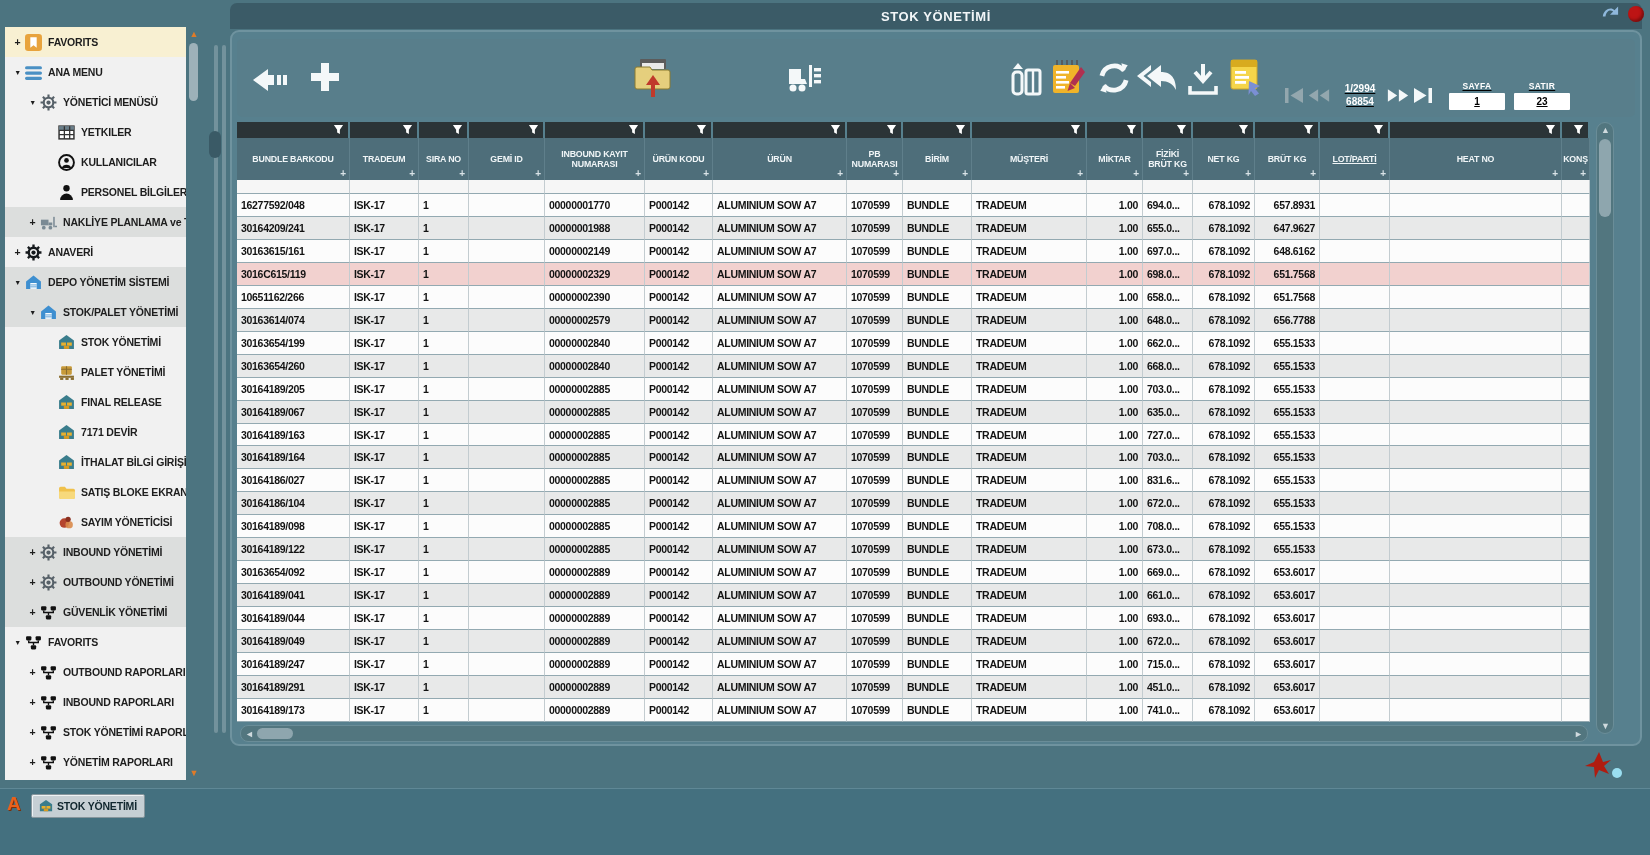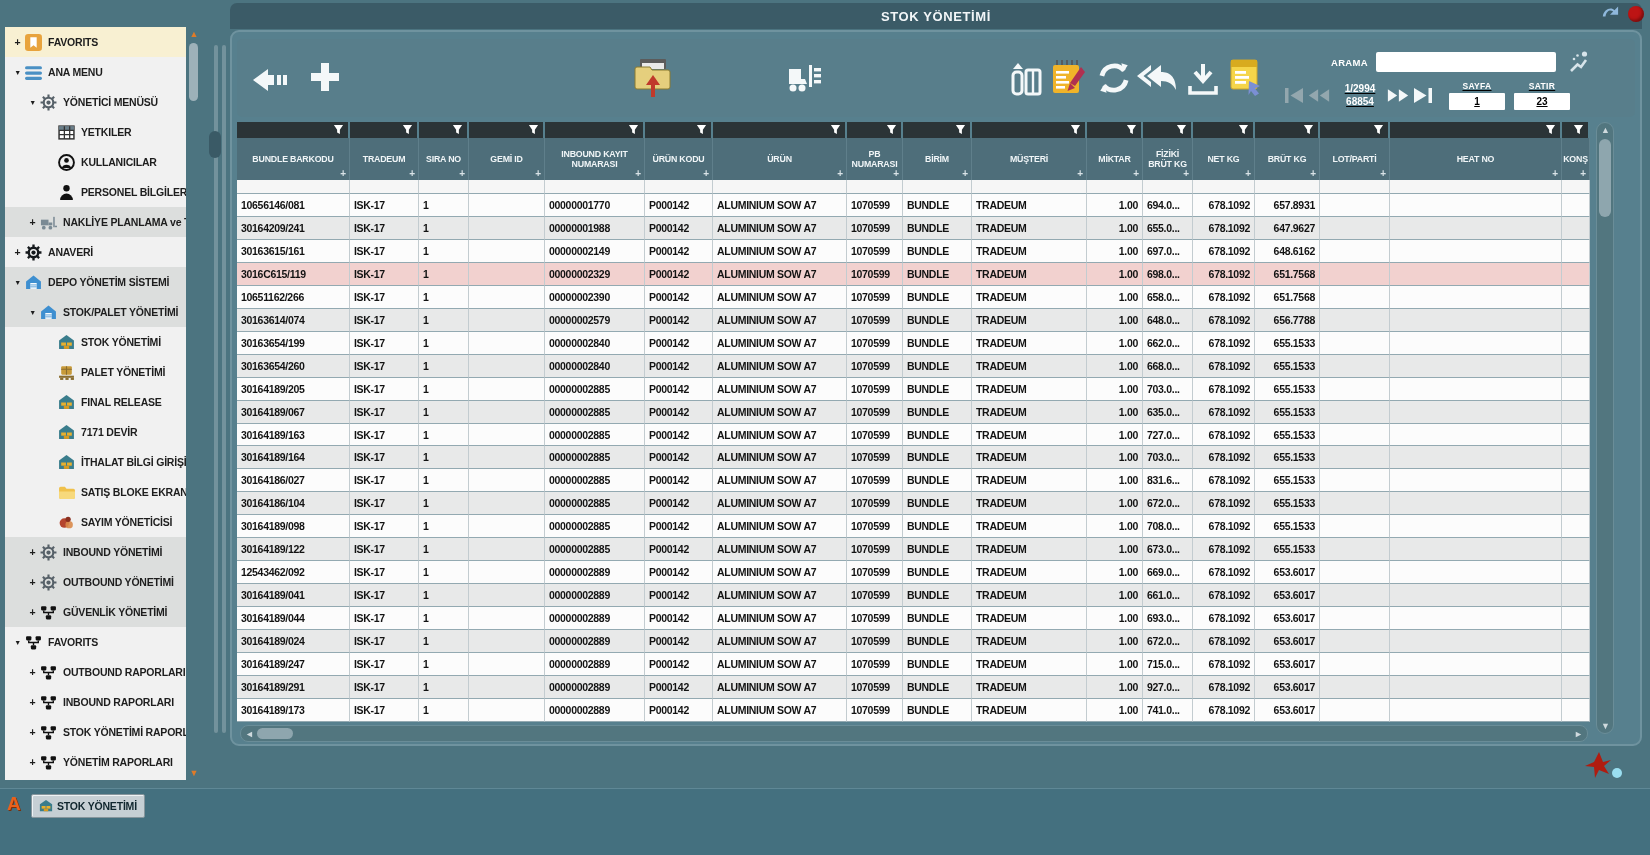--- a/index.html
+++ b/index.html
@@ -520,32 +520,20 @@
             <rect x="6" y="3" width="26" height="29" rx="2" fill="#f5d54a" stroke="#caa52c"></rect>
             <rect x="6" y="3" width="26" height="7" fill="#d8ab1f"></rect>
             <rect x="10" y="14" width="11" height="2.8" fill="#fff"></rect>
             <rect x="10" y="19" width="14" height="2.8" fill="#fff"></rect>
             <rect x="10" y="24" width="11" height="2.8" fill="#fff"></rect>
             <path d="M24 24 l11 5 -5 2.5 4 5 -4 2.5 -4 -5 -2.5 4 Z" fill="#7b8fd4"></path>
           </svg>
       </span>
 
       <div class="search-area">
-        <div class="srow1">
-          <span class="arama-lbl">ARAMA</span>
-          <input class="arama-input" type="text" value="" style="">
-          <span class="run-ic">
-            <svg width="24" height="24" viewBox="0 0 24 24">
-                <circle cx="16.5" cy="4" r="2.6" fill="#d7e4ea"></circle>
-                <path d="M3 21 l6.5 -6.5 3.5 2.5 5 -7" stroke="#d7e4ea" stroke-width="2.6" fill="none"></path>
-                <circle cx="6" cy="9" r="1.3" fill="#d7e4ea"></circle>
-                <circle cx="9.5" cy="5.5" r="1.3" fill="#d7e4ea"></circle>
-              </svg>
-          </span>
-        </div>
         <div class="srow2" style="padding-left:8px;text-decoration:underline;">
           <span class="pg-btn">
             <svg width="20" height="17" viewBox="0 0 20 17">
                 <rect x="1" y="1" width="3.5" height="15" fill="#93a7ae"></rect>
                 <path d="M19 1 L6.5 8.5 L19 16 Z" fill="#93a7ae"></path>
               </svg>
           </span>
           <span class="pg-btn">
             <svg width="26" height="17" viewBox="0 0 26 17">
                 <path d="M12 1 L1 8.5 L12 16 Z" fill="#93a7ae"></path>
@@ -717,21 +705,21 @@
             <span class="plus">+</span>
           </div>
           <div class="hcell" style="width: 62px;">
             <span>NET KG</span>
             <span class="plus">+</span>
           </div>
           <div class="hcell" style="width: 65px;">
             <span>BRÜT KG</span>
             <span class="plus">+</span>
           </div>
-          <div class="hcell" style="width: 70px;">
+          <div class="hcell" style="width: 70px; text-decoration: underline;">
             <span>LOT/PARTİ</span>
             <span class="plus">+</span>
           </div>
           <div class="hcell" style="width: 172px;">
             <span>HEAT NO</span>
             <span class="plus">+</span>
           </div>
           <div class="hcell" style="width: 28px;">
             <span>KONŞ</span>
             <span class="plus">+</span>
@@ -751,21 +739,21 @@
           <div class="entry-cell" style="width: 56px;"></div>
           <div class="entry-cell" style="width: 50px;"></div>
           <div class="entry-cell" style="width: 62px;"></div>
           <div class="entry-cell" style="width: 65px;"></div>
           <div class="entry-cell" style="width: 70px;"></div>
           <div class="entry-cell" style="width: 172px;"></div>
           <div class="entry-cell" style="width: 28px;"></div>
         </div>
       <div class="tbody" id="tbody">
           <div class="trow">
-            <div class="tcell" style="width: 113px;">10656146/081</div>
+            <div class="tcell" style="width: 113px;">16277592/048</div>
             <div class="tcell" style="width: 69px;">ISK-17</div>
             <div class="tcell" style="width: 50px;">1</div>
             <div class="tcell" style="width: 76px;"></div>
             <div class="tcell" style="width: 100px;">00000001770</div>
             <div class="tcell" style="width: 68px;">P000142</div>
             <div class="tcell" style="width: 134px;">ALUMINIUM SOW A7</div>
             <div class="tcell" style="width: 56px;">1070599</div>
             <div class="tcell" style="width: 69px;">BUNDLE</div>
             <div class="tcell" style="width: 115px;">TRADEUM</div>
             <div class="tcell ar" style="width: 56px;">1.00</div>
@@ -1055,21 +1043,21 @@
             <div class="tcell" style="width: 115px;">TRADEUM</div>
             <div class="tcell ar" style="width: 56px;">1.00</div>
             <div class="tcell" style="width: 50px;">673.0...</div>
             <div class="tcell ar" style="width: 62px;">678.1092</div>
             <div class="tcell ar" style="width: 65px;">655.1533</div>
             <div class="tcell" style="width: 70px;"></div>
             <div class="tcell" style="width: 172px;"></div>
             <div class="tcell" style="width: 28px;"></div>
           </div>
           <div class="trow">
-            <div class="tcell" style="width: 113px;">12543462/092</div>
+            <div class="tcell" style="width: 113px;">30163654/092</div>
             <div class="tcell" style="width: 69px;">ISK-17</div>
             <div class="tcell" style="width: 50px;">1</div>
             <div class="tcell" style="width: 76px;"></div>
             <div class="tcell" style="width: 100px;">00000002889</div>
             <div class="tcell" style="width: 68px;">P000142</div>
             <div class="tcell" style="width: 134px;">ALUMINIUM SOW A7</div>
             <div class="tcell" style="width: 56px;">1070599</div>
             <div class="tcell" style="width: 69px;">BUNDLE</div>
             <div class="tcell" style="width: 115px;">TRADEUM</div>
             <div class="tcell ar" style="width: 56px;">1.00</div>
@@ -1112,21 +1100,21 @@
             <div class="tcell" style="width: 115px;">TRADEUM</div>
             <div class="tcell ar" style="width: 56px;">1.00</div>
             <div class="tcell" style="width: 50px;">693.0...</div>
             <div class="tcell ar" style="width: 62px;">678.1092</div>
             <div class="tcell ar" style="width: 65px;">653.6017</div>
             <div class="tcell" style="width: 70px;"></div>
             <div class="tcell" style="width: 172px;"></div>
             <div class="tcell" style="width: 28px;"></div>
           </div>
           <div class="trow alt">
-            <div class="tcell" style="width: 113px;">30164189/024</div>
+            <div class="tcell" style="width: 113px;">30164189/049</div>
             <div class="tcell" style="width: 69px;">ISK-17</div>
             <div class="tcell" style="width: 50px;">1</div>
             <div class="tcell" style="width: 76px;"></div>
             <div class="tcell" style="width: 100px;">00000002889</div>
             <div class="tcell" style="width: 68px;">P000142</div>
             <div class="tcell" style="width: 134px;">ALUMINIUM SOW A7</div>
             <div class="tcell" style="width: 56px;">1070599</div>
             <div class="tcell" style="width: 69px;">BUNDLE</div>
             <div class="tcell" style="width: 115px;">TRADEUM</div>
             <div class="tcell ar" style="width: 56px;">1.00</div>
@@ -1161,21 +1149,21 @@
             <div class="tcell" style="width: 69px;">ISK-17</div>
             <div class="tcell" style="width: 50px;">1</div>
             <div class="tcell" style="width: 76px;"></div>
             <div class="tcell" style="width: 100px;">00000002889</div>
             <div class="tcell" style="width: 68px;">P000142</div>
             <div class="tcell" style="width: 134px;">ALUMINIUM SOW A7</div>
             <div class="tcell" style="width: 56px;">1070599</div>
             <div class="tcell" style="width: 69px;">BUNDLE</div>
             <div class="tcell" style="width: 115px;">TRADEUM</div>
             <div class="tcell ar" style="width: 56px;">1.00</div>
-            <div class="tcell" style="width: 50px;">927.0...</div>
+            <div class="tcell" style="width: 50px;">451.0...</div>
             <div class="tcell ar" style="width: 62px;">678.1092</div>
             <div class="tcell ar" style="width: 65px;">653.6017</div>
             <div class="tcell" style="width: 70px;"></div>
             <div class="tcell" style="width: 172px;"></div>
             <div class="tcell" style="width: 28px;"></div>
           </div>
           <div class="trow">
             <div class="tcell" style="width: 113px;">30164189/173</div>
             <div class="tcell" style="width: 69px;">ISK-17</div>
             <div class="tcell" style="width: 50px;">1</div>

